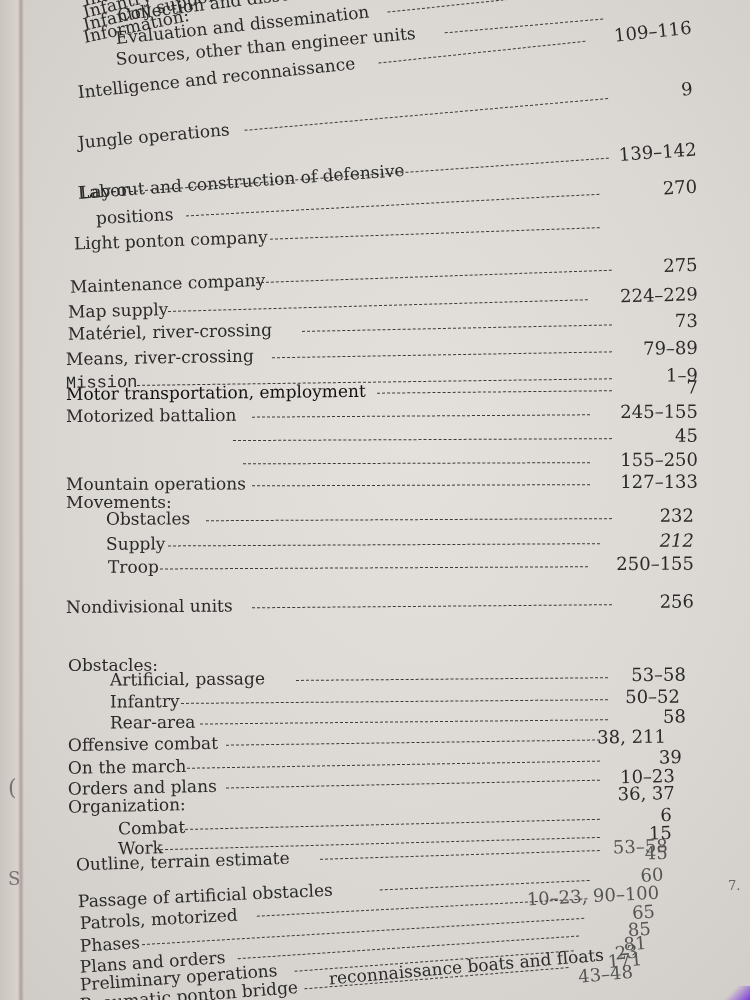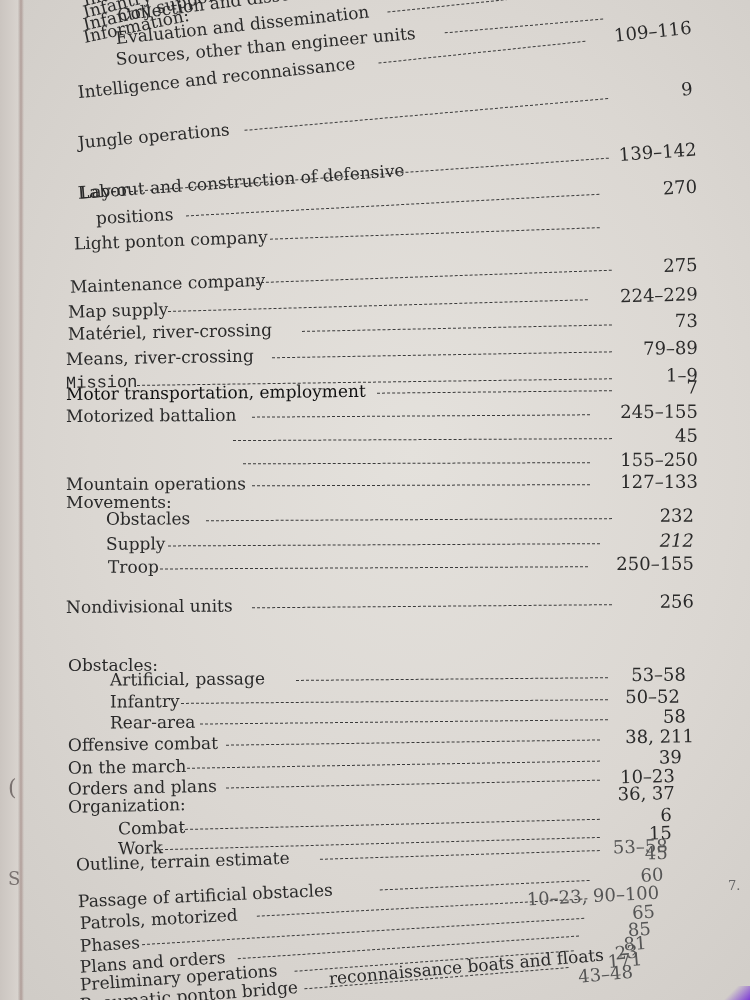--- a/index.html
+++ b/index.html
@@ -190,21 +190,21 @@
         <span class="page-ref" style="right: 70px;">50–52</span>
       </div>
       <div class="entry" style="top: 711px; transform: rotate(-0.6deg);">
         <span class="label" style="left: 110px;">Rear-area</span>
         <span class="leader" style="left: 200.4px; width: 407.6px;"></span>
         <span class="page-ref" style="right: 64px;">58</span>
       </div>
       <div class="entry" style="top: 733px; transform: rotate(-0.8deg);">
         <span class="label" style="left: 68px;">Offensive combat</span>
         <span class="leader" style="left: 225.6px; width: 374.4px;"></span>
-        <span class="page-ref" style="right: 56px;">38, 211</span>
+        <span class="page-ref" style="right: 84px;">38, 211</span>
       </div>
       <div class="entry" style="top: 756px; transform: rotate(-1deg);">
         <span class="label" style="left: 68px;">On the march</span>
         <span class="leader" style="left: 187.2px; width: 412.8px;"></span>
         <span class="page-ref" style="right: 68px;">39</span>
       </div>
       <div class="entry" style="top: 777px; transform: rotate(-1.2deg);">
         <span class="label" style="left: 68px;">Orders and plans</span>
         <span class="leader" style="left: 225.6px; width: 374.4px;"></span>
         <span class="page-ref" style="right: 75px;">10–23</span>

